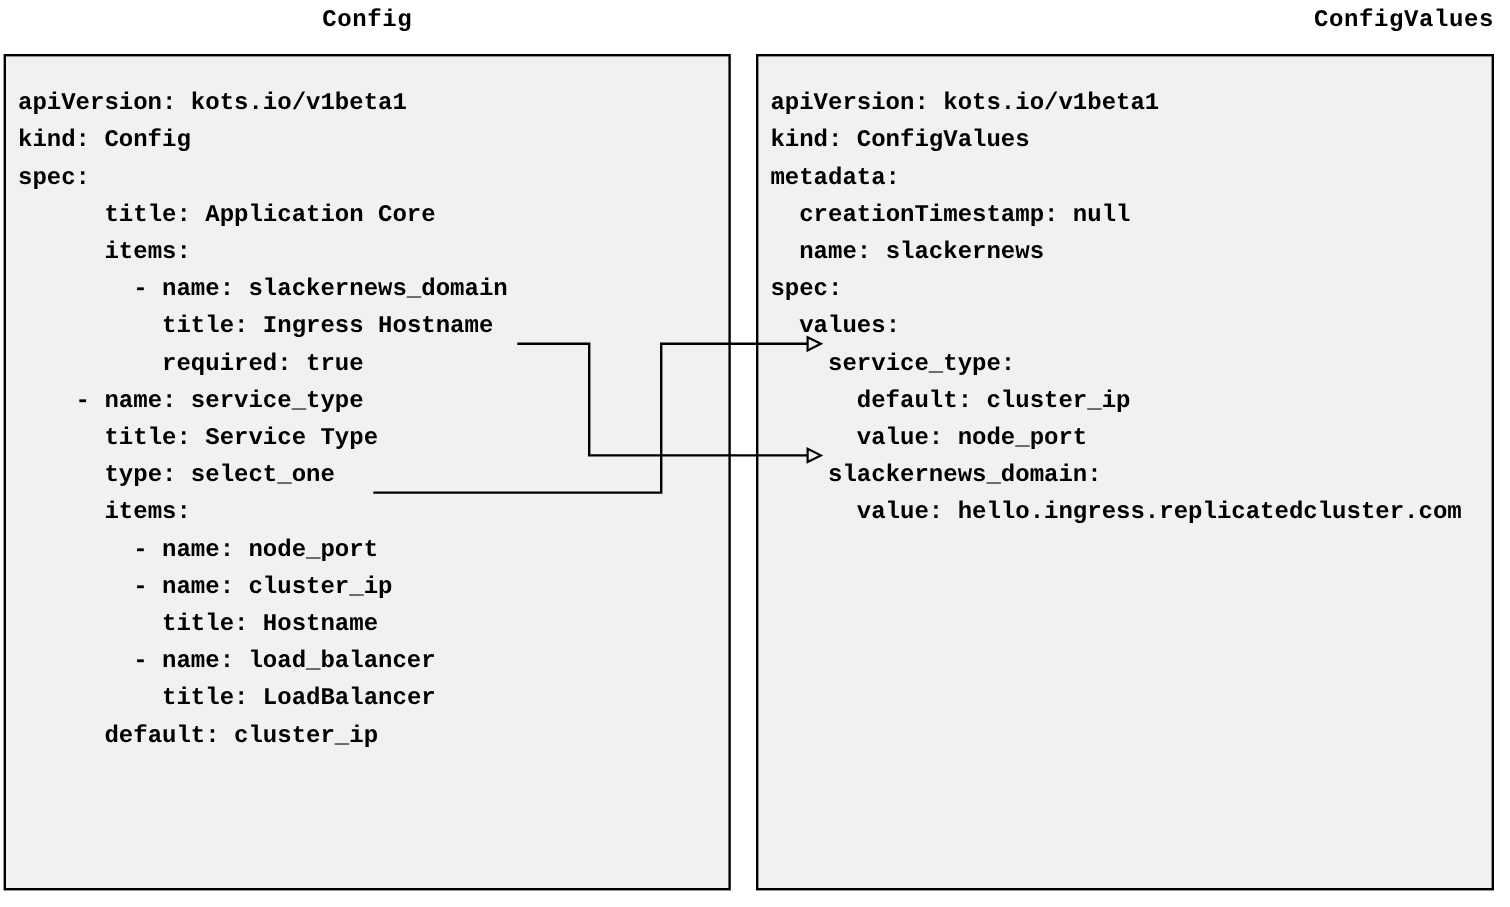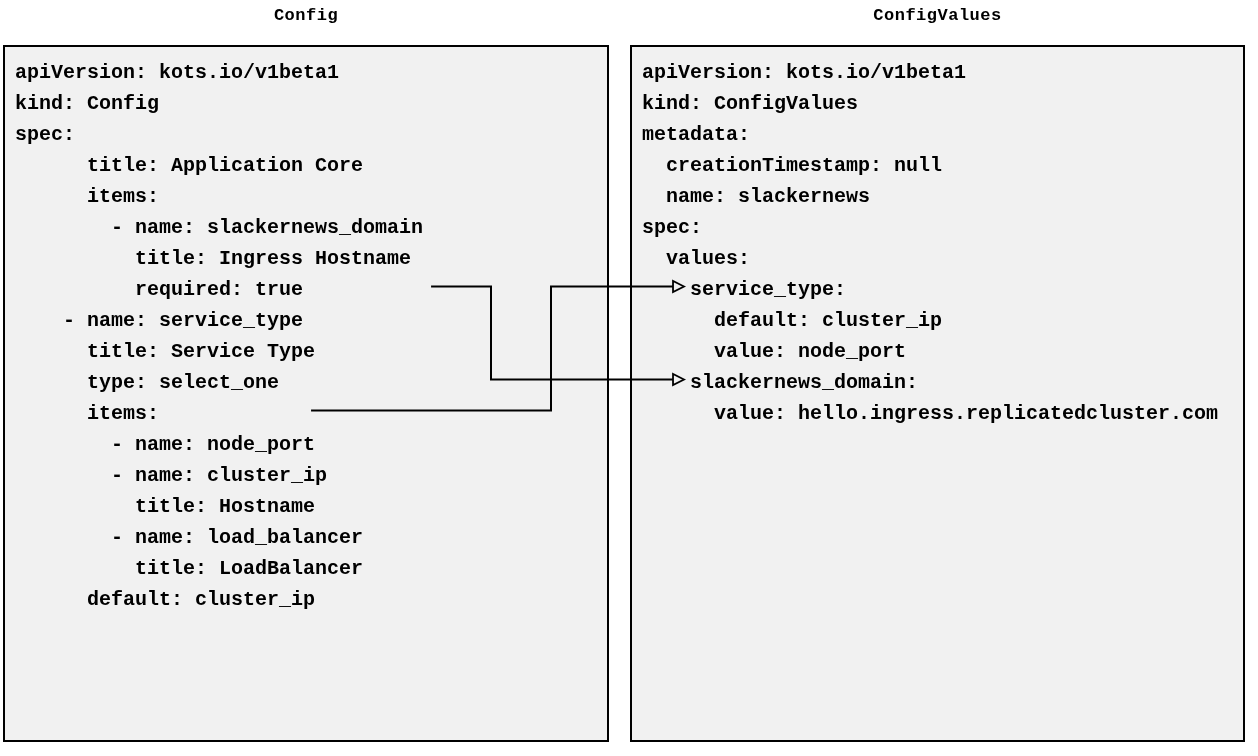--- a/index.html
+++ b/index.html
@@ -9,39 +9,39 @@
     height: 756px;
     font-family: "Liberation Mono", "DejaVu Sans Mono", monospace;
     font-weight: 700;
     color: #000000;
     overflow: hidden;
   }
   .panel-title {
     position: absolute;
     top: 6px;
     margin: 0;
-    font-size: 17px;
+    font-size: 20px;
     font-weight: 700;
     text-align: center;
     letter-spacing: 0.5px;
   }
   .panel-title.left  { left: 3px;   width: 606px; }
-  .panel-title.right { left: 630px; width: 615px; }
+  .panel-title.right { left: 630px; width: 615px; text-align: right; }
   .panel {
     position: absolute;
     top: 45px;
     height: 697px;
     background: #f1f1f1;
     border: 2px solid #000000;
     box-sizing: border-box;
   }
   .panel.left  { left: 3px;   width: 606px; }
   .panel.right { left: 630px; width: 615px; }
   .code {
-    padding: 10px 0 0 10px;
+    padding: 24px 0 0 10px;
     font-size: 20px;
     line-height: 31px;
   }
   .line { white-space: pre; }
   .overlay {
     position: absolute;
     left: 0; top: 0;
     width: 1258px; height: 756px;
     pointer-events: none;
   }

